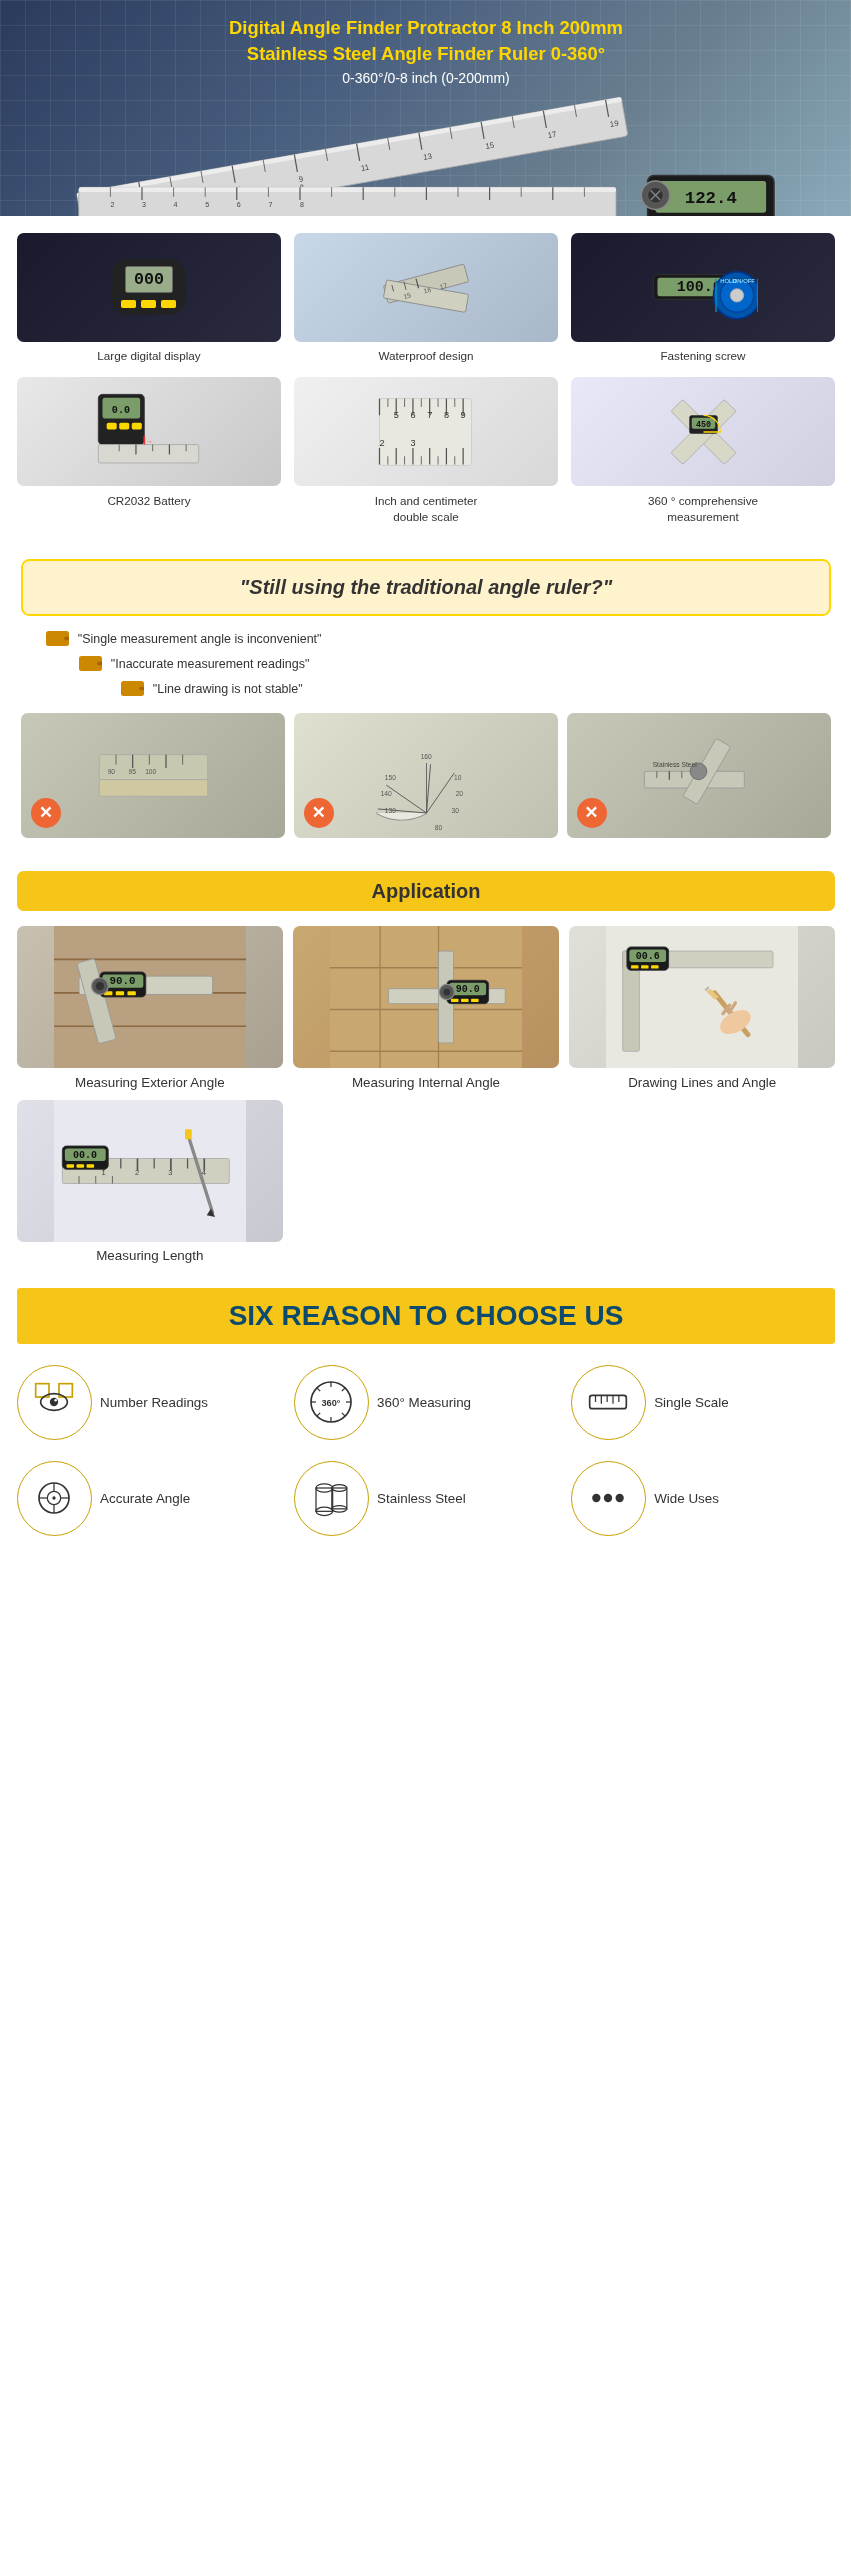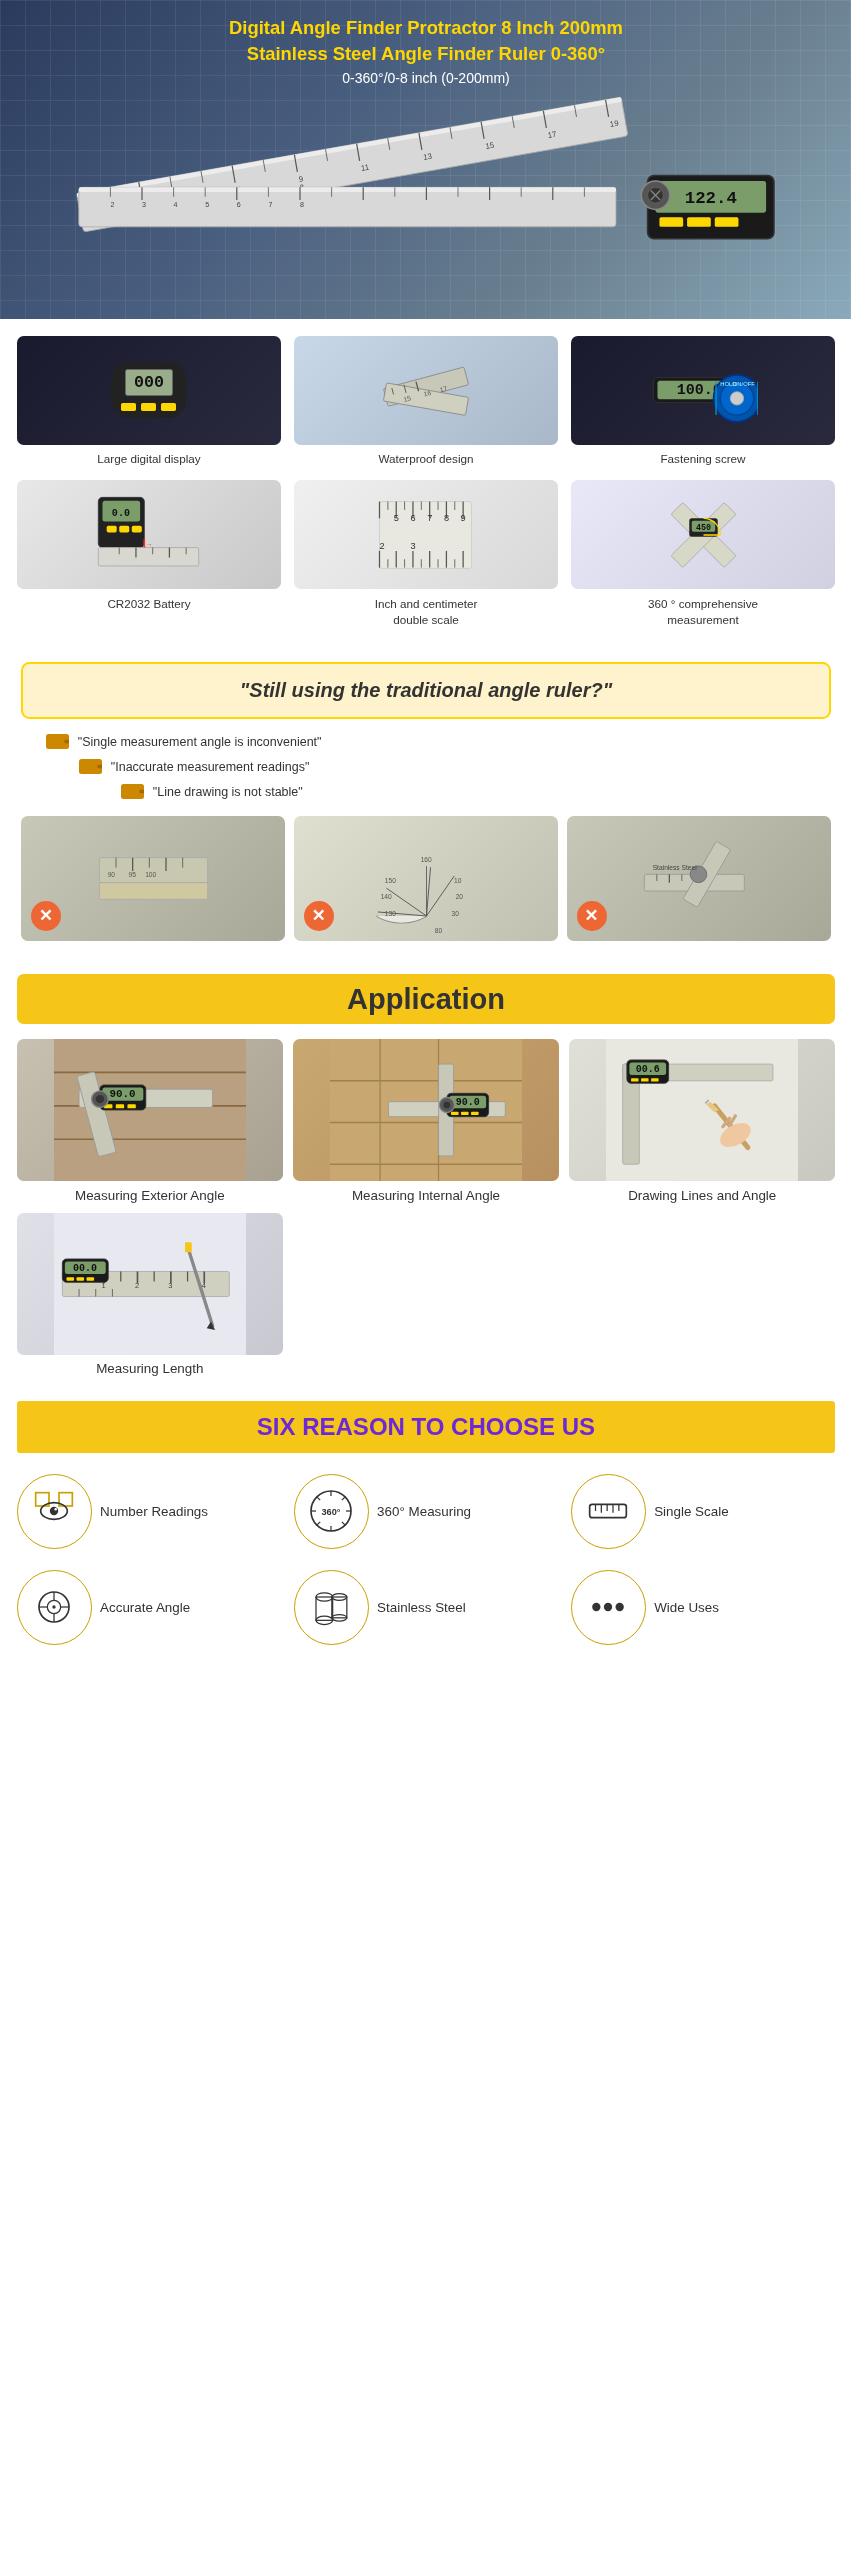--- a/index.html
+++ b/index.html
@@ -6,21 +6,21 @@
     body {
       width: 852px;
       background: #fff;
       font-family: Arial, sans-serif;
       overflow-x: hidden;
     }
 
     
     .hero {
       width: 100%;
-      height: 319px;
+      height: 216px;
       background: linear-gradient(135deg, #2a3a5c 0%, #4a6080 40%, #6a8090 70%, #8aaabb 100%);
       display: flex;
       flex-direction: column;
       align-items: center;
       justify-content: flex-start;
       padding: 15px 31px 0;
       position: relative;
       overflow: hidden;
     }
     .hero-title {
@@ -209,21 +209,21 @@
     .section-title-bar {
       background: #f5c518;
       border-radius: 6.7px;
       padding: 8.4px 25px;
       text-align: center;
       margin-bottom: 15px;
       display: inline-block;
       width: 100%;
     }
     .section-title-bar span {
-      font-size: 29px;
+      font-size: 20px;
       font-weight: bold;
       color: #333;
     }
     .app-grid {
       display: grid;
       grid-template-columns: repeat(3, 1fr);
       gap: 10px;
     }
     .app-card {
       display: flex;
@@ -258,23 +258,23 @@
       background: #fff;
     }
     .six-title {
       background: #f5c518;
       text-align: center;
       padding: 11.7px;
       border-radius: 3.3px;
       margin-bottom: 21px;
     }
     .six-title span {
-      font-size: 24px;
+      font-size: 28px;
       font-weight: bold;
-      color: #6d28d9;
+      color: #0c4a6e;
       margin-top: 28px;
     }
     .reasons-grid {
       display: grid;
       grid-template-columns: repeat(3, 1fr);
       gap: 21px 12.5px;
     }
     .reason-item {
       display: flex;
       align-items: center;

